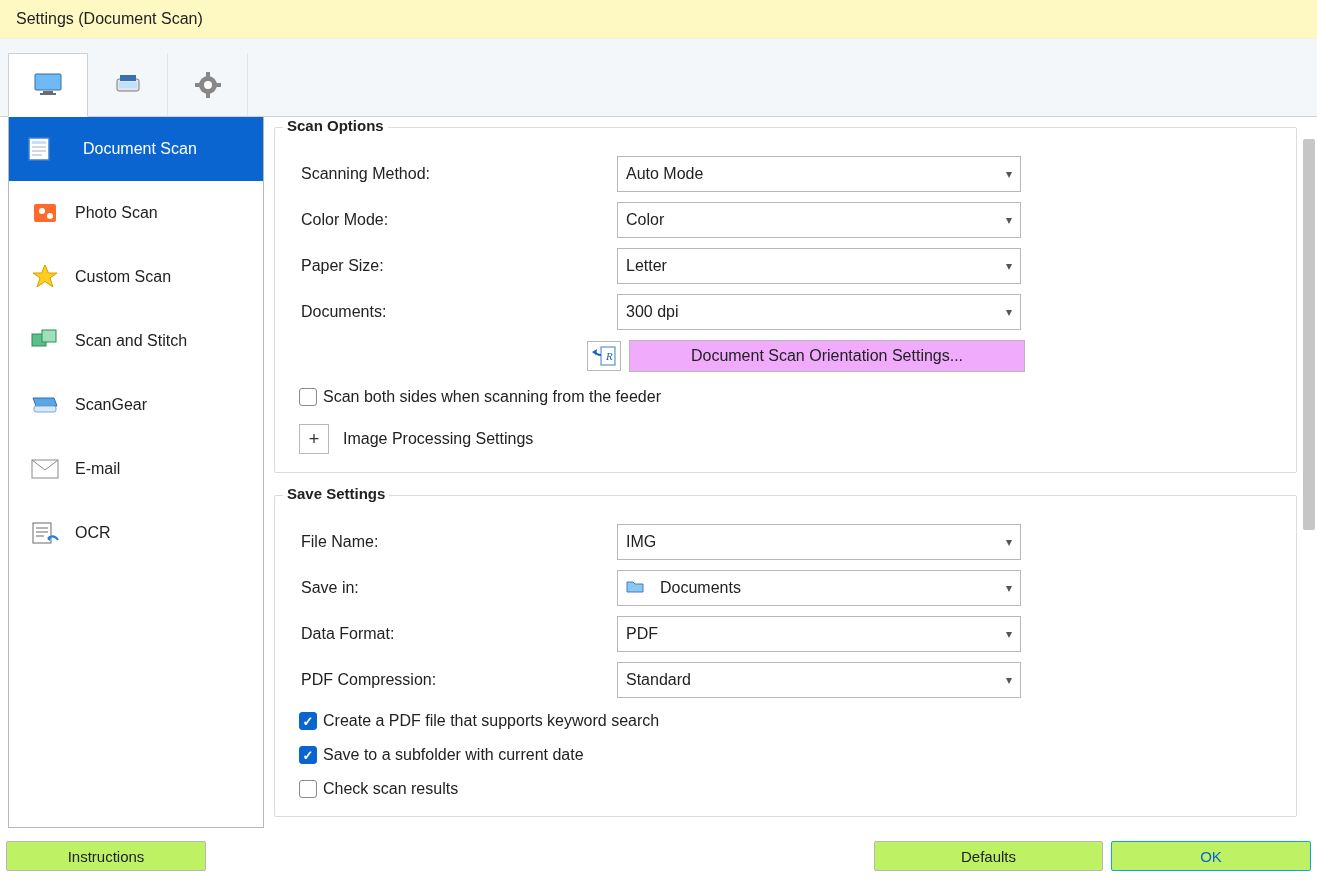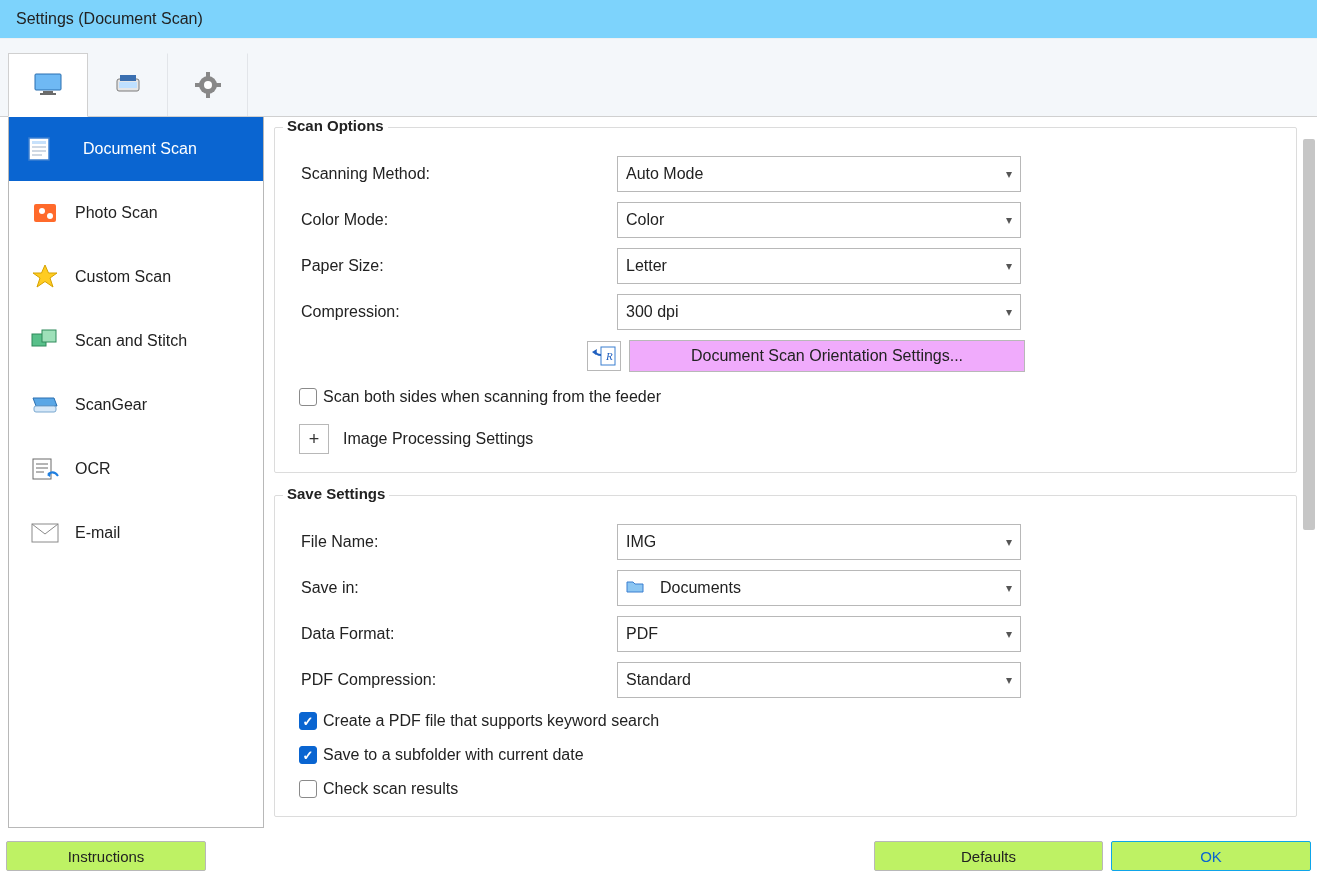--- a/index.html
+++ b/index.html
@@ -11,21 +11,21 @@
     background: #fff;
     width: 1317px;
     height: 880px;
     display: flex;
     flex-direction: column;
     overflow: hidden;
   }
 
   
   .titlebar {
-    background: #7dd3fc;
+    background: #fef9c3;
     padding: 10px 16px;
     font-size: 16px;
     color: #222;
     border-bottom: 1px solid #eef1f4;
   }
 
   
   .top-tabs {
     display: flex;
     padding: 14px 0 0 8px;
@@ -326,40 +326,40 @@
       <span class="side-icon">
         <svg width="30" height="22" viewBox="0 0 30 22">
             <path d="M3 4 L24 4 L27 12 L6 12 Z" fill="#5aa7e6" stroke="#2a6fb0"></path>
             <rect x="4" y="12" width="22" height="6" rx="2" fill="#d6e8f8" stroke="#7aa8d0"></rect>
           </svg>
       </span>
       <span>ScanGear</span>
     </div>
     <div class="side-item">
       <span class="side-icon">
+        <svg width="30" height="22" viewBox="0 0 30 22">
+            <rect x="2" y="2" width="26" height="18" fill="#fff" stroke="#8a8a8a"></rect>
+            <polyline points="2,2 15,12 28,2" fill="none" stroke="#8a8a8a"></polyline>
+          </svg>
+      </span>
+      <span>E-mail</span>
+    </div>
+    <div class="side-item">
+      <span class="side-icon">
         <svg width="30" height="26" viewBox="0 0 30 26">
             <rect x="3" y="3" width="18" height="20" fill="#fff" stroke="#6a6a6a"></rect>
             <line x1="6" y1="8" x2="18" y2="8" stroke="#6a6a6a"></line>
             <line x1="6" y1="12" x2="18" y2="12" stroke="#6a6a6a"></line>
             <line x1="6" y1="16" x2="14" y2="16" stroke="#6a6a6a"></line>
             <path d="M18 18 q6 -4 10 2" stroke="#1f7fe0" fill="none" stroke-width="2"></path>
             <polygon points="17,19 21,16 20,21" fill="#1f7fe0"></polygon>
           </svg>
       </span>
       <span>OCR</span>
     </div>
-    <div class="side-item">
-      <span class="side-icon">
-        <svg width="30" height="22" viewBox="0 0 30 22">
-            <rect x="2" y="2" width="26" height="18" fill="#fff" stroke="#8a8a8a"></rect>
-            <polyline points="2,2 15,12 28,2" fill="none" stroke="#8a8a8a"></polyline>
-          </svg>
-      </span>
-      <span>E-mail</span>
-    </div>
   </div>
 
   <div class="content-col">
     <div class="content">
 
       <div class="group">
         <div class="group-title">Scan Options</div>
 
         <div class="form-row">
           <div class="form-label">Scanning Method:</div>
@@ -376,21 +376,21 @@
           </div>
         </div>
         <div class="form-row">
           <div class="form-label">Paper Size:</div>
           <div class="select">
             <span>Letter</span>
             <span class="chev">▾</span>
           </div>
         </div>
         <div class="form-row">
-          <div class="form-label">Compression:</div>
+          <div class="form-label">Documents:</div>
           <div class="select">
             <span>300 dpi</span>
             <span class="chev">▾</span>
           </div>
         </div>
 
         <div class="indent-btn-row">
           <div class="orient-icon">
             <svg width="26" height="22" viewBox="0 0 26 22">
               <rect x="10" y="2" width="14" height="18" fill="#fff" stroke="#3a7fd0"></rect>

